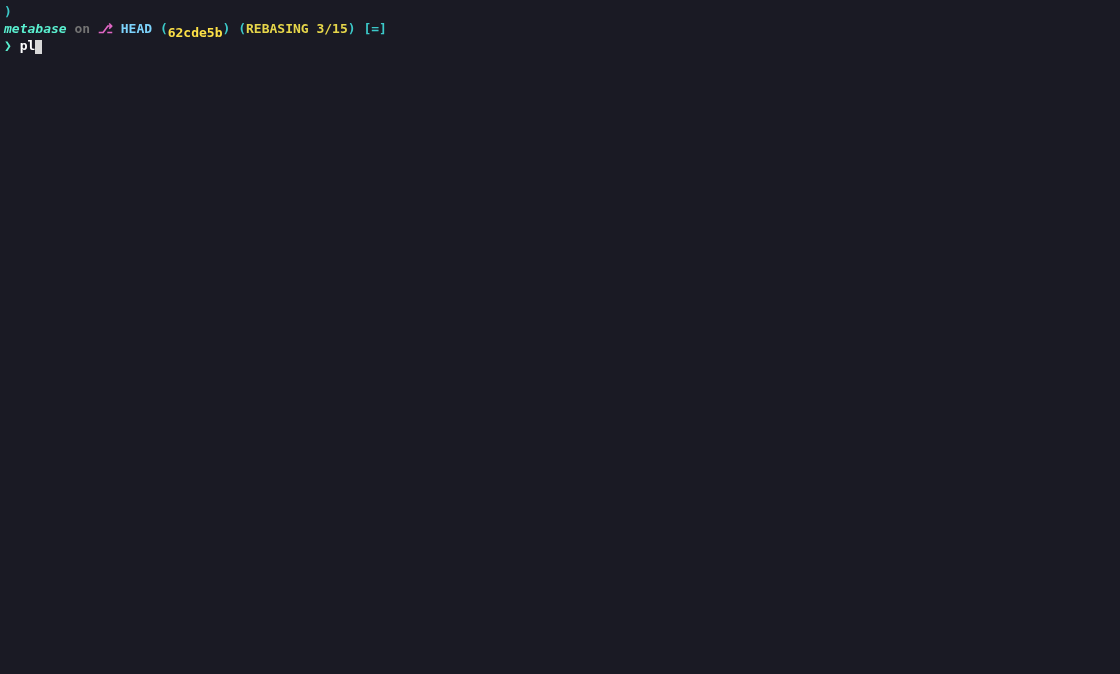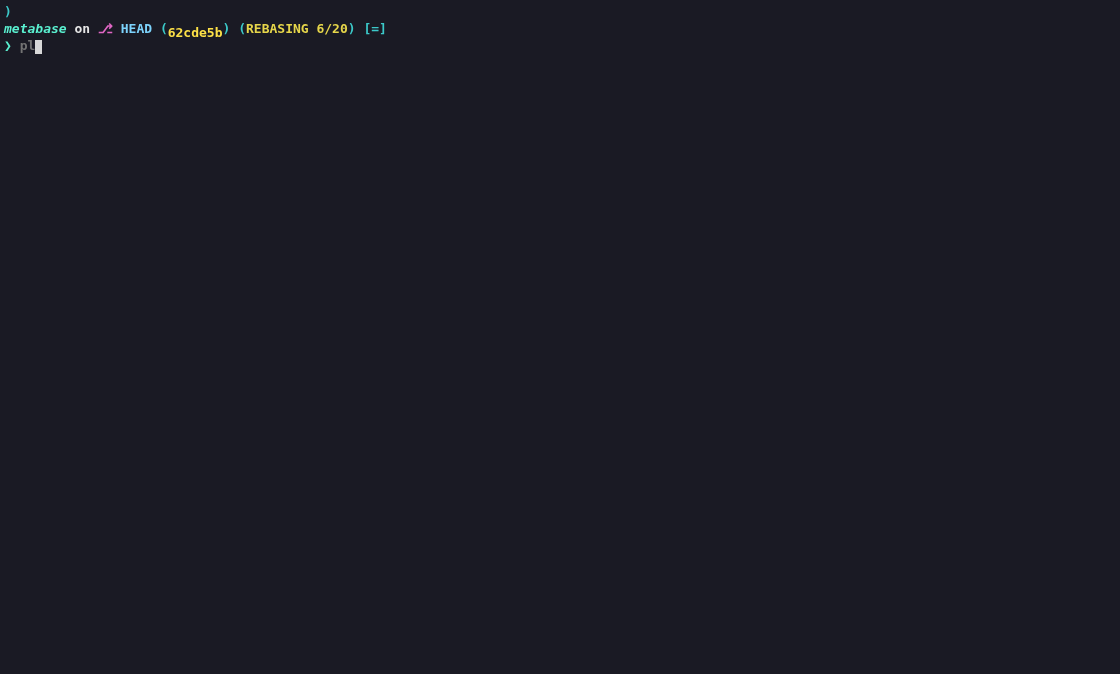--- a/index.html
+++ b/index.html
@@ -26,21 +26,21 @@
       height: 17px;
     }
     .prompt-cyan {
       color: #3cc9c9;
     }
     .dir-name {
       color: #5af0d0;
       font-style: italic;
     }
     .on-text {
-      color: #e5e5e5;
+      color: #737373;
     }
     .branch-icon {
       color: #e066c4;
     }
     .branch-name {
       color: #7dd3fc;
     }
     .paren {
       color: #3cc9c9;
     }
@@ -54,21 +54,21 @@
     .bracket {
       color: #3cc9c9;
     }
     .eq-sign {
       color: #3cc9c9;
     }
     .prompt-arrow {
       color: #5af0d0;
     }
     .cmd-text {
-      color: #737373;
+      color: #ffffff;
       text-align: right;
     }
     .cursor-block {
       display: inline-block;
       width: 7px;
       height: 14px;
       background-color: #d8d8d8;
       vertical-align: middle;
       margin-left: 0px;
     }
@@ -83,21 +83,21 @@
 <div class="terminal-line">
   <span class="dir-name">metabase</span>
   <span class="on-text"> on </span>
   <span class="branch-icon">⎇</span>
   <span class="branch-name"> HEAD </span>
   <span class="paren">(</span>
   <span class="commit-hash">62cde5b</span>
   <span class="paren">)</span>
   <span> </span>
   <span class="paren">(</span>
-  <span class="rebasing">REBASING 6/20</span>
+  <span class="rebasing">REBASING 3/15</span>
   <span class="paren">)</span>
   <span> </span>
   <span class="bracket">[</span>
   <span class="eq-sign">=</span>
   <span class="bracket">]</span>
 </div>
 
 <div class="terminal-line">
   <span class="prompt-arrow">❯</span>
   <span class="cmd-text"> </span>

